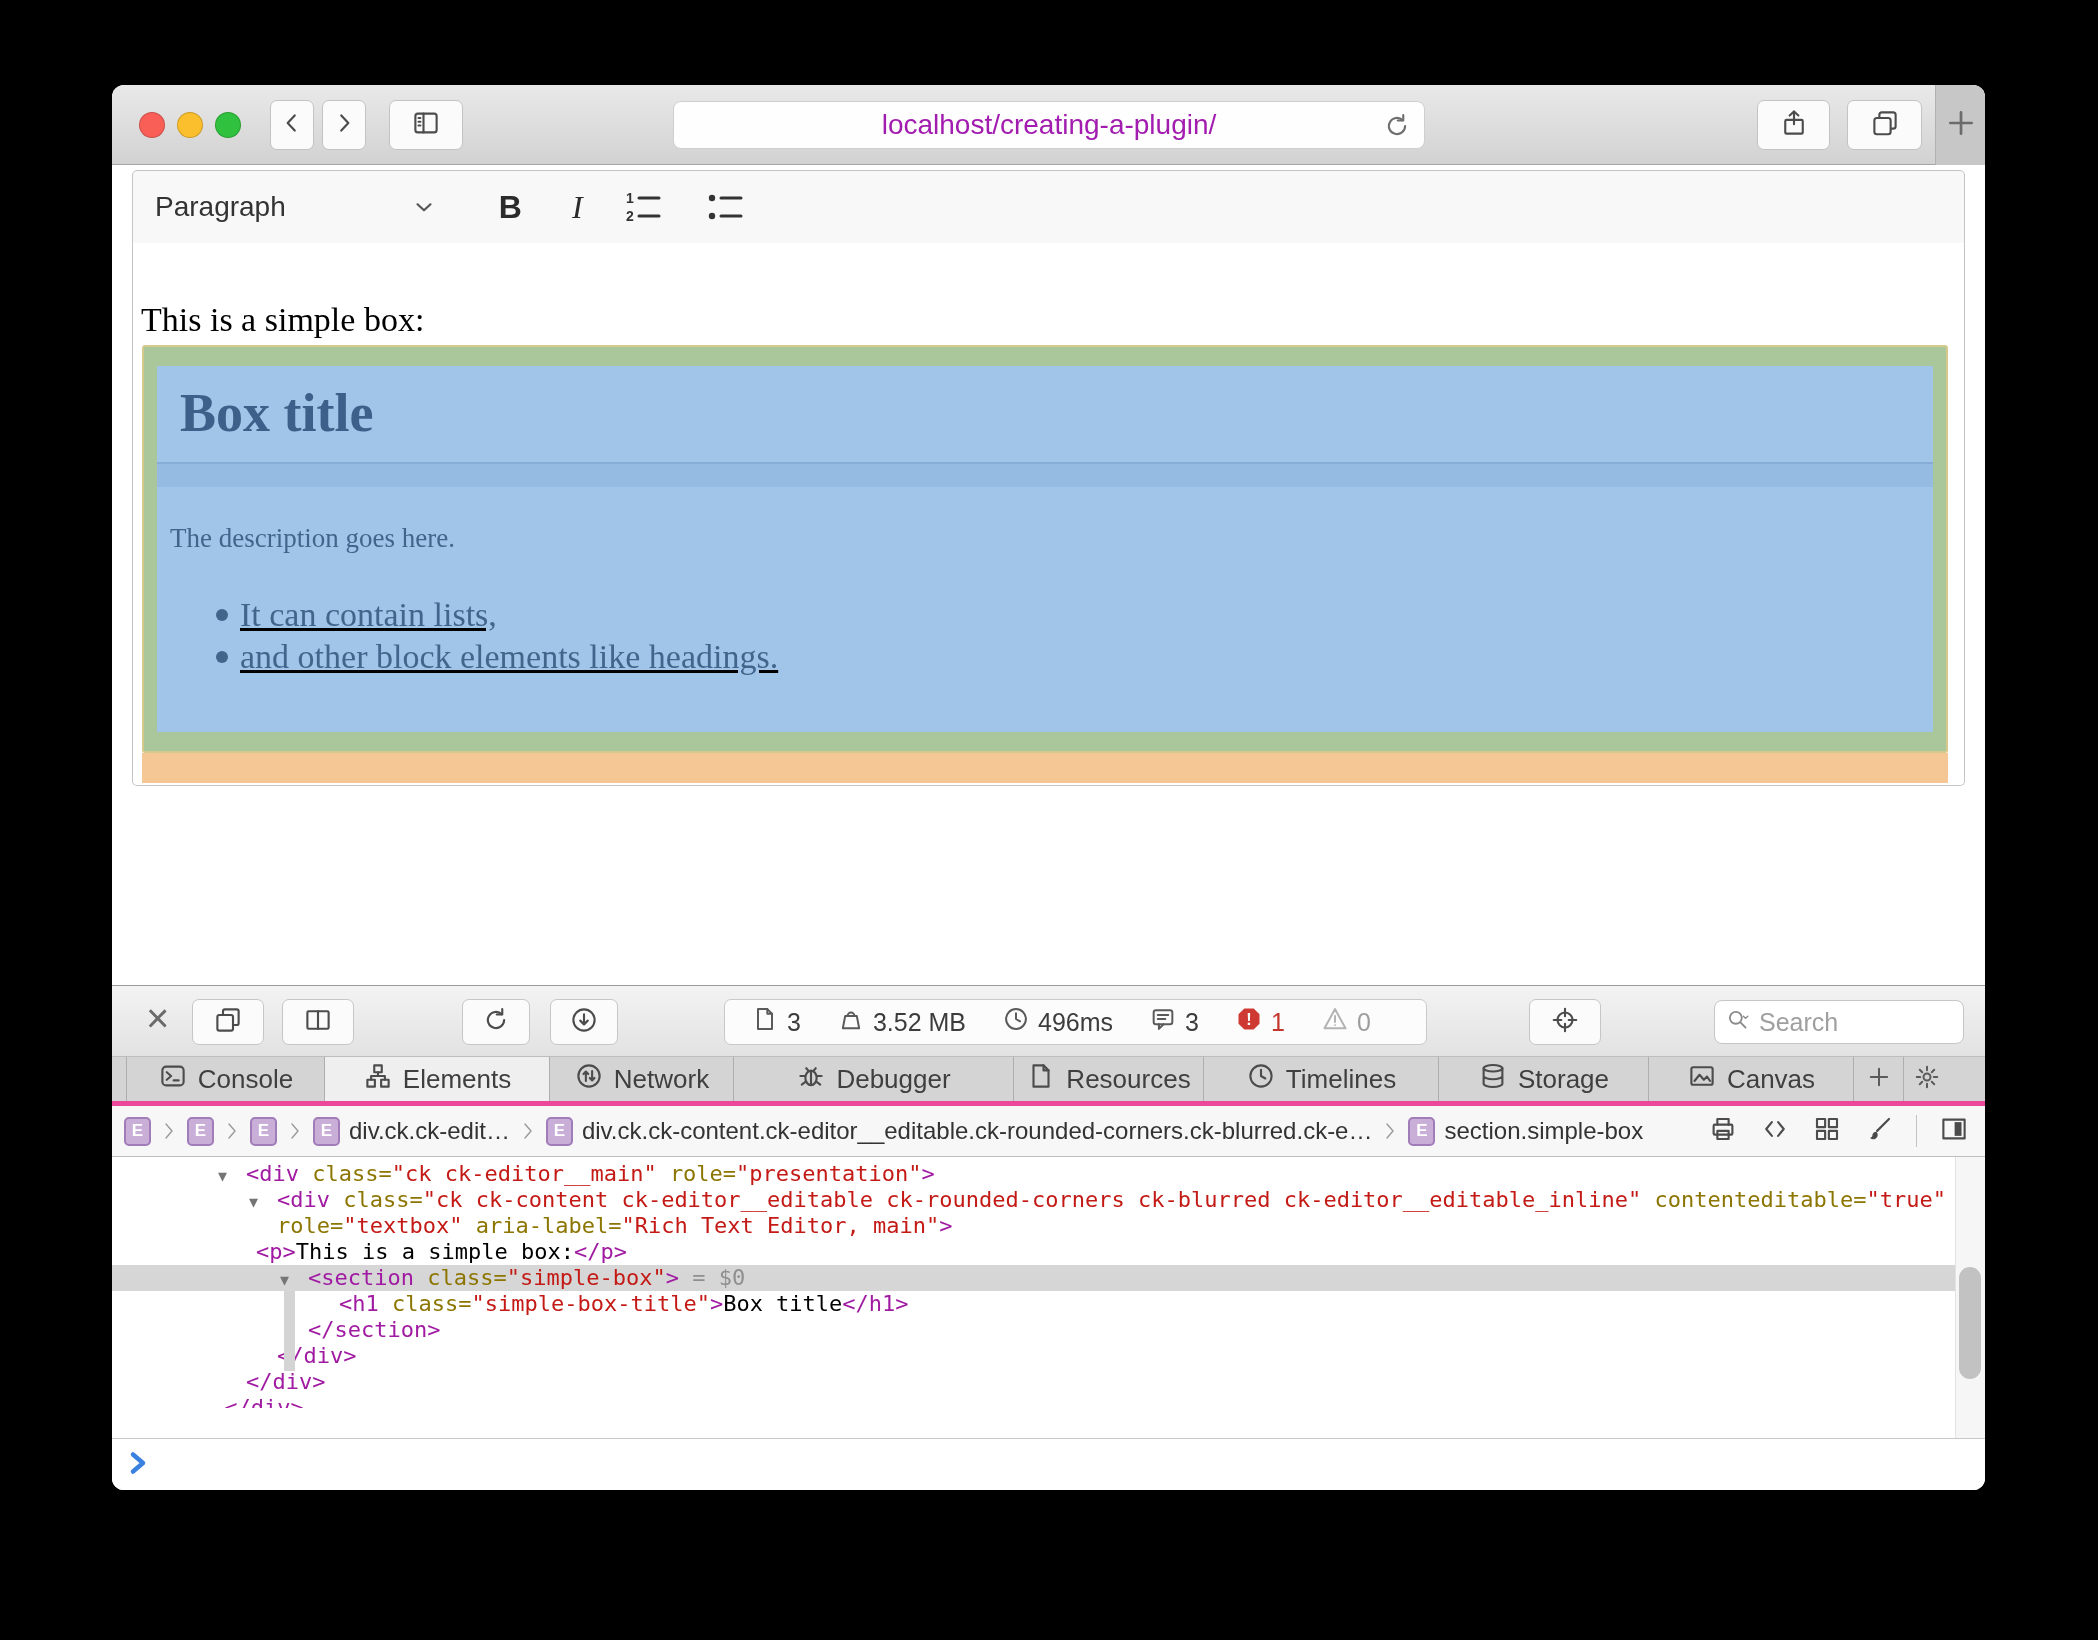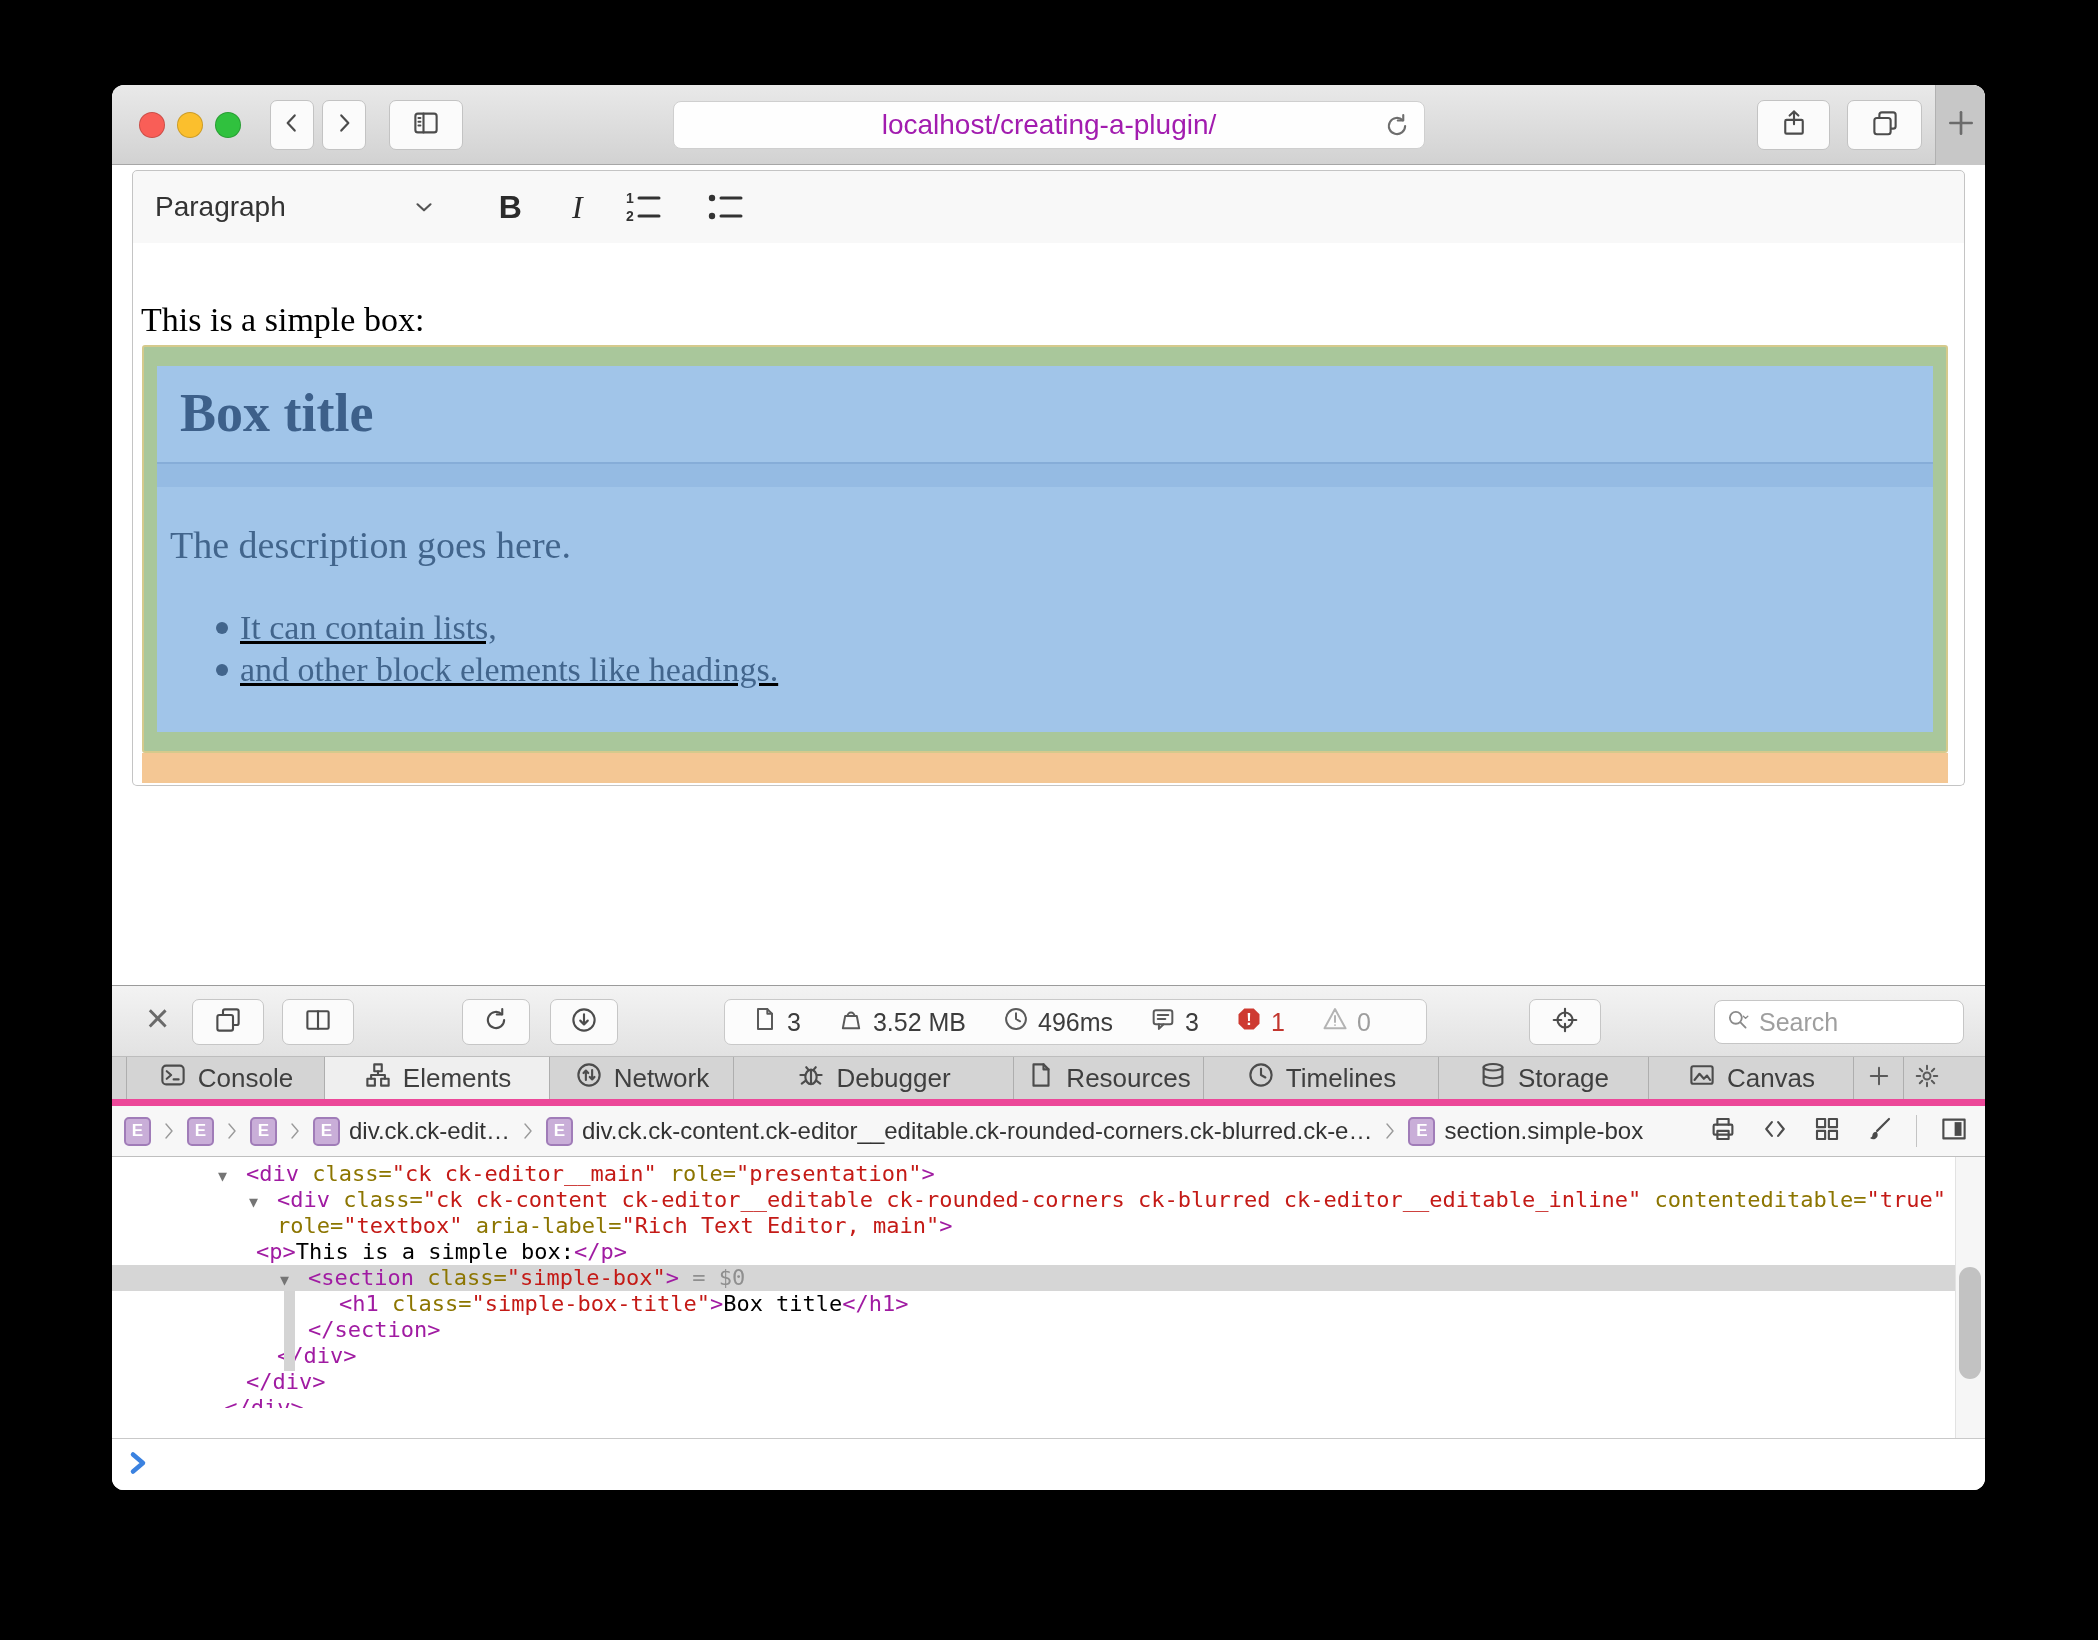--- a/index.html
+++ b/index.html
@@ -44,21 +44,21 @@
 
   
   .sbox{position:absolute;left:9px;top:102px;width:1806px;height:408px;background:#a9c79b;
     border:2px solid #d5ca8c;border-radius:3px;}
   .sbox-blue{position:absolute;left:13px;top:19px;right:13px;bottom:19px;background:#a1c5e9;}
   .sbox-title-block{height:96px;}
   .sbox-title{margin:0;padding:16px 0 0 23px;font-family:"Liberation Serif",serif;font-weight:bold;
     font-size:54px;color:#3d608a;}
   .sbox-gap{height:25px;background:#95bbe3;border-top:2px solid #86add8;}
   .sbox-desc{padding:36px 0 0 13px;}
-  .sbox-desc p{margin:0;font-family:"Liberation Serif",serif;font-size:38px;color:#42658c;}
+  .sbox-desc p{margin:0;font-family:"Liberation Serif",serif;font-size:27px;color:#42658c;}
   .sbox-desc ul{margin:40px 0 4px 0;padding:0 0 0 70px;list-style:none;text-decoration:underline;}
   .sbox-desc li{position:relative;font-family:"Liberation Serif",serif;font-size:34px;color:#42658c;line-height:42px;}
   .sbox-desc li::before{content:"";position:absolute;left:-24px;top:15px;width:12px;height:12px;border-radius:50%;background:#42658c;}
   .orange-strip{position:absolute;left:9px;top:510px;width:1806px;height:30px;background:#f4c794;}
 
   
   .insp-tip{position:absolute;left:35px;top:706px;background:#fcf9c5;border:2px solid #8f8f7c;border-radius:2px;
     padding:3px 14px 5px 12px;font-family:"DejaVu Sans Mono",monospace;font-size:24px;white-space:pre;}
   .insp-tip::before{content:"";position:absolute;left:30px;top:-16px;border:8px solid transparent;border-bottom-color:#8f8f7c;}
   .insp-tip::after{content:"";position:absolute;left:33px;top:-10px;border:5px solid transparent;border-bottom-color:#fcf9c5;}
@@ -79,21 +79,21 @@
   .bitem.err{color:#c2362e;}
   .bitem.warn{color:#9d9d9d;}
   .search-field{position:absolute;left:1602px;top:14px;width:250px;height:44px;background:#fff;
     border:1px solid #c6c6c6;border-radius:8px;display:flex;align-items:center;padding:0 10px;gap:6px;}
   .search-field input{border:none;outline:none;width:170px;font-size:25px;color:#333;background:transparent;
     font-family:"Liberation Sans",sans-serif;}
   .search-field input::placeholder{color:#9f9f9f;}
   .search-field svg{width:26px;height:26px;stroke:#8a8a8a;}
 
   .dt-tabs{position:absolute;left:0;top:72px;width:100%;height:49px;background:#d4d4d4;
-    border-bottom:7px solid #ec4899;display:flex;}
+    border-bottom:5px solid #ec4899;display:flex;}
   .dt-tab{height:100%;display:flex;align-items:center;justify-content:center;gap:10px;
     border-right:1px solid #aeaeae;font-size:26px;color:#3f3f3f;}
   .dt-tab.sel{background:#efefef;}
   .dt-tab svg{width:30px;height:30px;}
   .tab-spacer{width:15px;border-right:1px solid #aeaeae;}
   .tab-ctl{display:flex;align-items:center;justify-content:center;border-right:1px solid #aeaeae;color:#555;}
   .tab-ctl svg{width:28px;height:28px;stroke:#5a5a5a;}
 
   .dt-crumbs{position:absolute;left:0;top:121px;width:100%;height:51px;background:#f7f7f7;
     border-bottom:1px solid #bfbfbf;display:flex;align-items:center;padding:0 16px 0 12px;}

